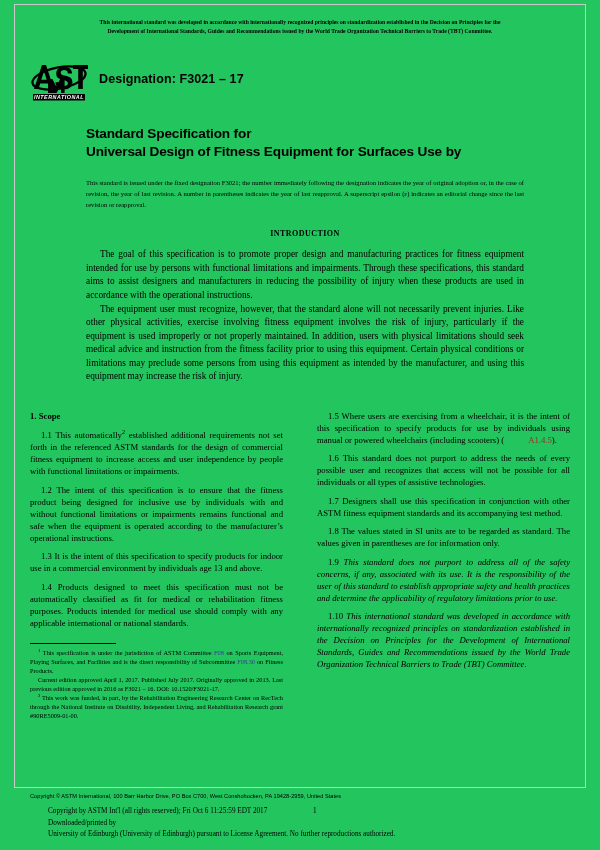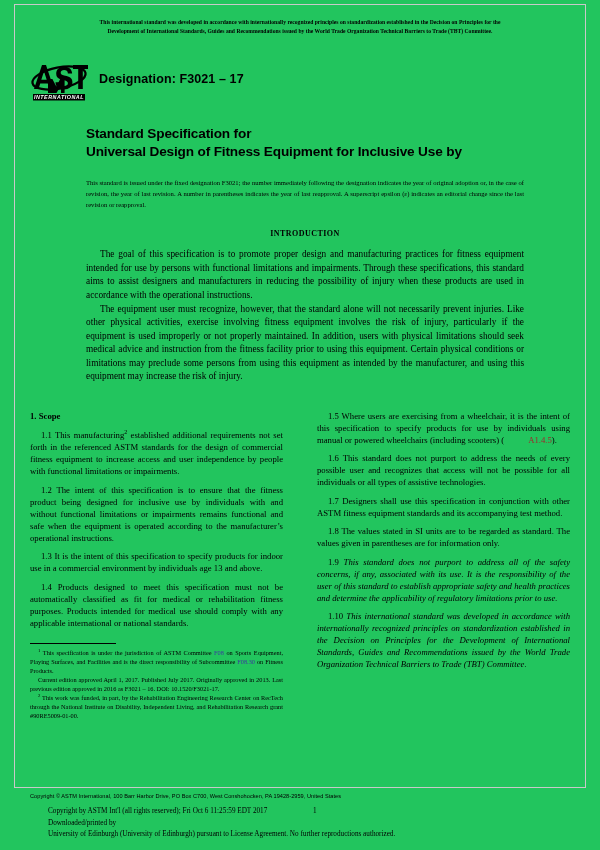--- a/index.html
+++ b/index.html
@@ -249,37 +249,37 @@
             <rect x="3" y="35" width="52" height="6.5"></rect>
           </g>
           <text x="29" y="40.4" text-anchor="middle" font-family="Liberation Sans, sans-serif" font-size="5.4" font-weight="bold" font-style="italic" fill="#ffffff" letter-spacing="0.5">INTERNATIONAL</text>
         </svg>
       </div>
       <div class="designation">Designation: F3021 – 17</div>
     </div>
 
     <div class="title-block">
       <div class="title-line">Standard Specification for</div>
-      <div class="title-line">Universal Design of Fitness Equipment for Inclusive Use by</div>
+      <div class="title-line">Universal Design of Fitness Equipment for Surfaces Use by</div>
     </div>
 
     <div class="issued-note">This standard is issued under the fixed designation F3021; the number immediately following the designation indicates the year of original adoption or, in the case of revision, the year of last revision. A number in parentheses indicates the year of last reapproval. A superscript epsilon (ε) indicates an editorial change since the last revision or reapproval.</div>
 
     <div class="intro-heading">INTRODUCTION</div>
     <div class="intro-body">
       <p>The goal of this specification is to promote proper design and manufacturing practices for fitness equipment intended for use by persons with functional limitations and impairments. Through these specifications, this standard aims to assist designers and manufacturers in reducing the possibility of injury when these products are used in accordance with the operational instructions.</p>
       <p>The equipment user must recognize, however, that the standard alone will not necessarily prevent injuries. Like other physical activities, exercise involving fitness equipment involves the risk of injury, particularly if the equipment is used improperly or not properly maintained. In addition, users with physical limitations should seek medical advice and instruction from the fitness facility prior to using this equipment. Certain physical conditions or limitations may preclude some persons from using this equipment as intended by the manufacturer, and using this equipment may increase the risk of injury.</p>
     </div>
 
     <div class="columns">
 
       <div class="col col-left">
         <div class="sec-heading">1. Scope</div>
 
-        <p class="para"><span>1.1</span> <span>This manufacturing</span><sup>2</sup><span> established additional requirements not set forth in the referenced ASTM standards for the design of commercial fitness equipment to increase access and user independence by people with functional limitations or impairments.</span></p>
+        <p class="para"><span>1.1</span> <span>This automatically</span><sup>2</sup><span> established additional requirements not set forth in the referenced ASTM standards for the design of commercial fitness equipment to increase access and user independence by people with functional limitations or impairments.</span></p>
 
         <p class="para">1.2 The intent of this specification is to ensure that the fitness product being designed for inclusive use by individuals with and without functional limitations or impairments remains functional and safe when the equipment is operated according to the manufacturer’s operational instructions.</p>
         <p class="para">1.3 It is the intent of this specification to specify products for indoor use in a commercial environment by individuals age 13 and above.</p>
         <p class="para">1.4 Products designed to meet this specification must not be automatically classified as fit for medical or rehabilitation fitness purposes. Products intended for medical use should comply with any applicable international or national standards.</p>
 
         <div class="footnote-rule"></div>
         <div class="footnotes">
           <p class="indent"><sup>1</sup> <span>This specification is under the jurisdiction of ASTM Committee </span><span class="link-blue">F08</span><span> on Sports Equipment, Playing Surfaces, and Facilities and is the direct responsibility of Subcommittee </span><span class="link-blue">F08.30</span><span> on Fitness Products.</span></p>
           <p class="indent">Current edition approved April 1, 2017. Published July 2017. Originally approved in 2013. Last previous edition approved in 2016 as F3021 – 16. DOI: 10.1520/F3021-17.</p>
           <p class="indent"><sup>2</sup> <span>This work was funded, in part, by the Rehabilitation Engineering Research Center on RecTech through the National Institute on Disability, Independent Living, and Rehabilitation Research grant #90RE5009-01-00.</span></p>

